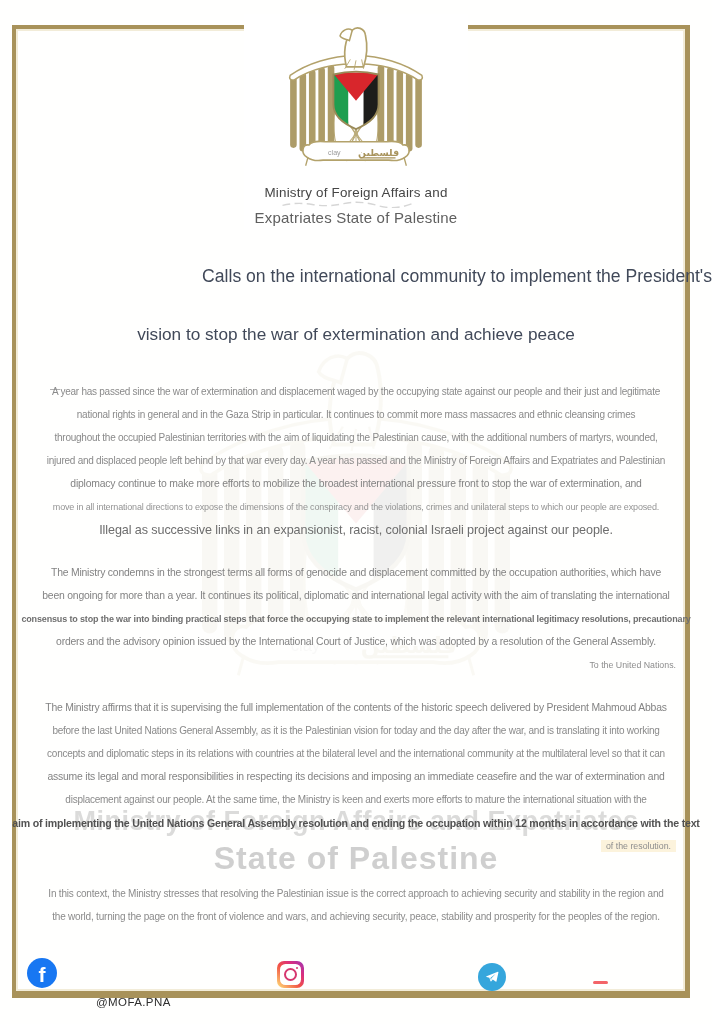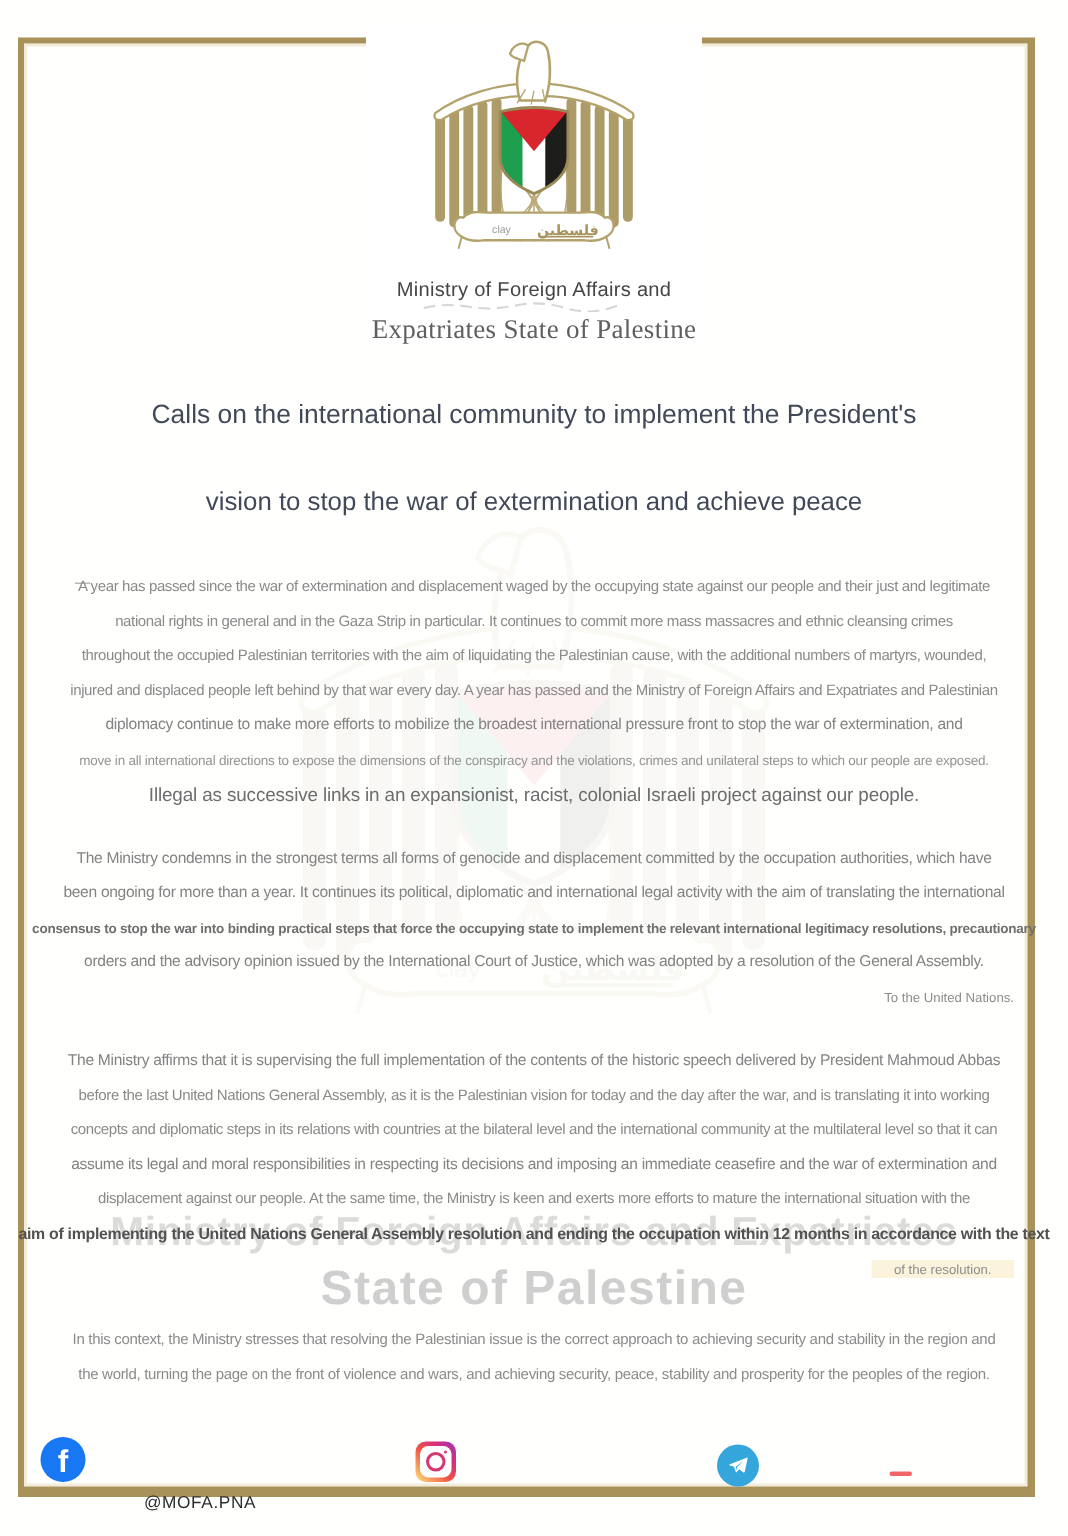--- a/index.html
+++ b/index.html
@@ -21,40 +21,40 @@
   .wm1{top:806px;font-size:27px;color:rgba(170,170,170,.42);letter-spacing:.5px;}
   .wm2{top:840px;font-size:32px;color:rgba(160,160,160,.50);letter-spacing:1px;}
   
   .emblem-wrap{
     position:absolute;left:244px;top:14px;width:224px;height:216px;background:#ffffff;
     z-index:2;display:flex;flex-direction:column;align-items:center;
   }
   .emblem-svg{width:160px;height:160px;margin-top:4px;}
   .org1{margin-top:7px;font-size:13.4px;color:#454545;letter-spacing:.2px;text-align:right;}
   .scribble{width:160px;height:7px;margin:1px 0 0 -14px;opacity:.55;}
-  .org2{margin-top:1px;font-size:18px;color:#5f5f5f;letter-spacing:.2px;font-family:Liberation Serif, serif;}
+  .org2{margin-top:1px;font-size:15px;color:#5f5f5f;letter-spacing:.2px;}
   
   .title{position:absolute;left:0;width:712px;text-align:center;color:#414959;z-index:2;}
-  .title.l1{top:266px;font-size:17.6px;}
+  .title.l1{top:266px;font-size:17.6px;text-align:right;}
   .title.l2{top:324px;font-size:17.2px;}
   
   .lead-dash{position:absolute;left:50px;top:383px;font-size:10px;color:#9a9a9a;z-index:2;}
   .body{position:absolute;left:32px;top:380px;width:648px;z-index:2;}
   .line{height:23px;display:flex;align-items:center;justify-content:center;white-space:nowrap;color:#8a8a8a;}
   .line.normal{font-size:10px;letter-spacing:-.25px;}
   .line.medium{font-size:10.4px;letter-spacing:-.2px;color:#838383;}
   .line.small{font-size:9px;letter-spacing:-.15px;color:#949494;}
   .line.small2{font-size:10px;letter-spacing:-.2px;color:#8b8b8b;}
   .line.large{font-size:12.6px;letter-spacing:-.1px;color:#6d6d6d;align-items:center;}
   .line.bold{font-size:10.6px;font-weight:700;color:#525252;letter-spacing:-.2px;text-align:center;}
   .line.dark{color:#6f6f6f;font-weight:600;}
   .line.right-sm{font-size:8.8px;justify-content:flex-end;padding-right:4px;color:#8d8d8d;}
   .line.gap{margin-top:20px;}
   .line.gap-lg{margin-top:25px;text-align:center;}
-  .line.hl span{background:#fcf3dc;padding:1px 15px;}
+  .line.hl span{background:#fcf3dc;padding:1px 5px;}
   
   .footer{position:absolute;left:0;top:948px;width:712px;height:46px;z-index:2;}
   .fb{position:absolute;left:27px;top:10px;width:30px;height:30px;border-radius:50%;
       background:#1877f2;color:#fff;font-weight:700;font-size:21px;
       display:flex;align-items:flex-end;justify-content:center;overflow:hidden;line-height:26px;}
   .handle{position:absolute;left:96px;top:19px;font-size:11.5px;color:#2e2e2e;letter-spacing:.4px;margin-top:29px;}
   .ig{position:absolute;left:277px;top:13px;width:27px;height:27px;border-radius:7px;
       background:linear-gradient(45deg,#fed373 5%,#f15245 45%,#d92e7f 72%,#9b36b7 100%);
       display:flex;align-items:center;justify-content:center;}
   .ig-inner{width:21px;height:21px;border-radius:5.5px;background:#fff;position:relative;

